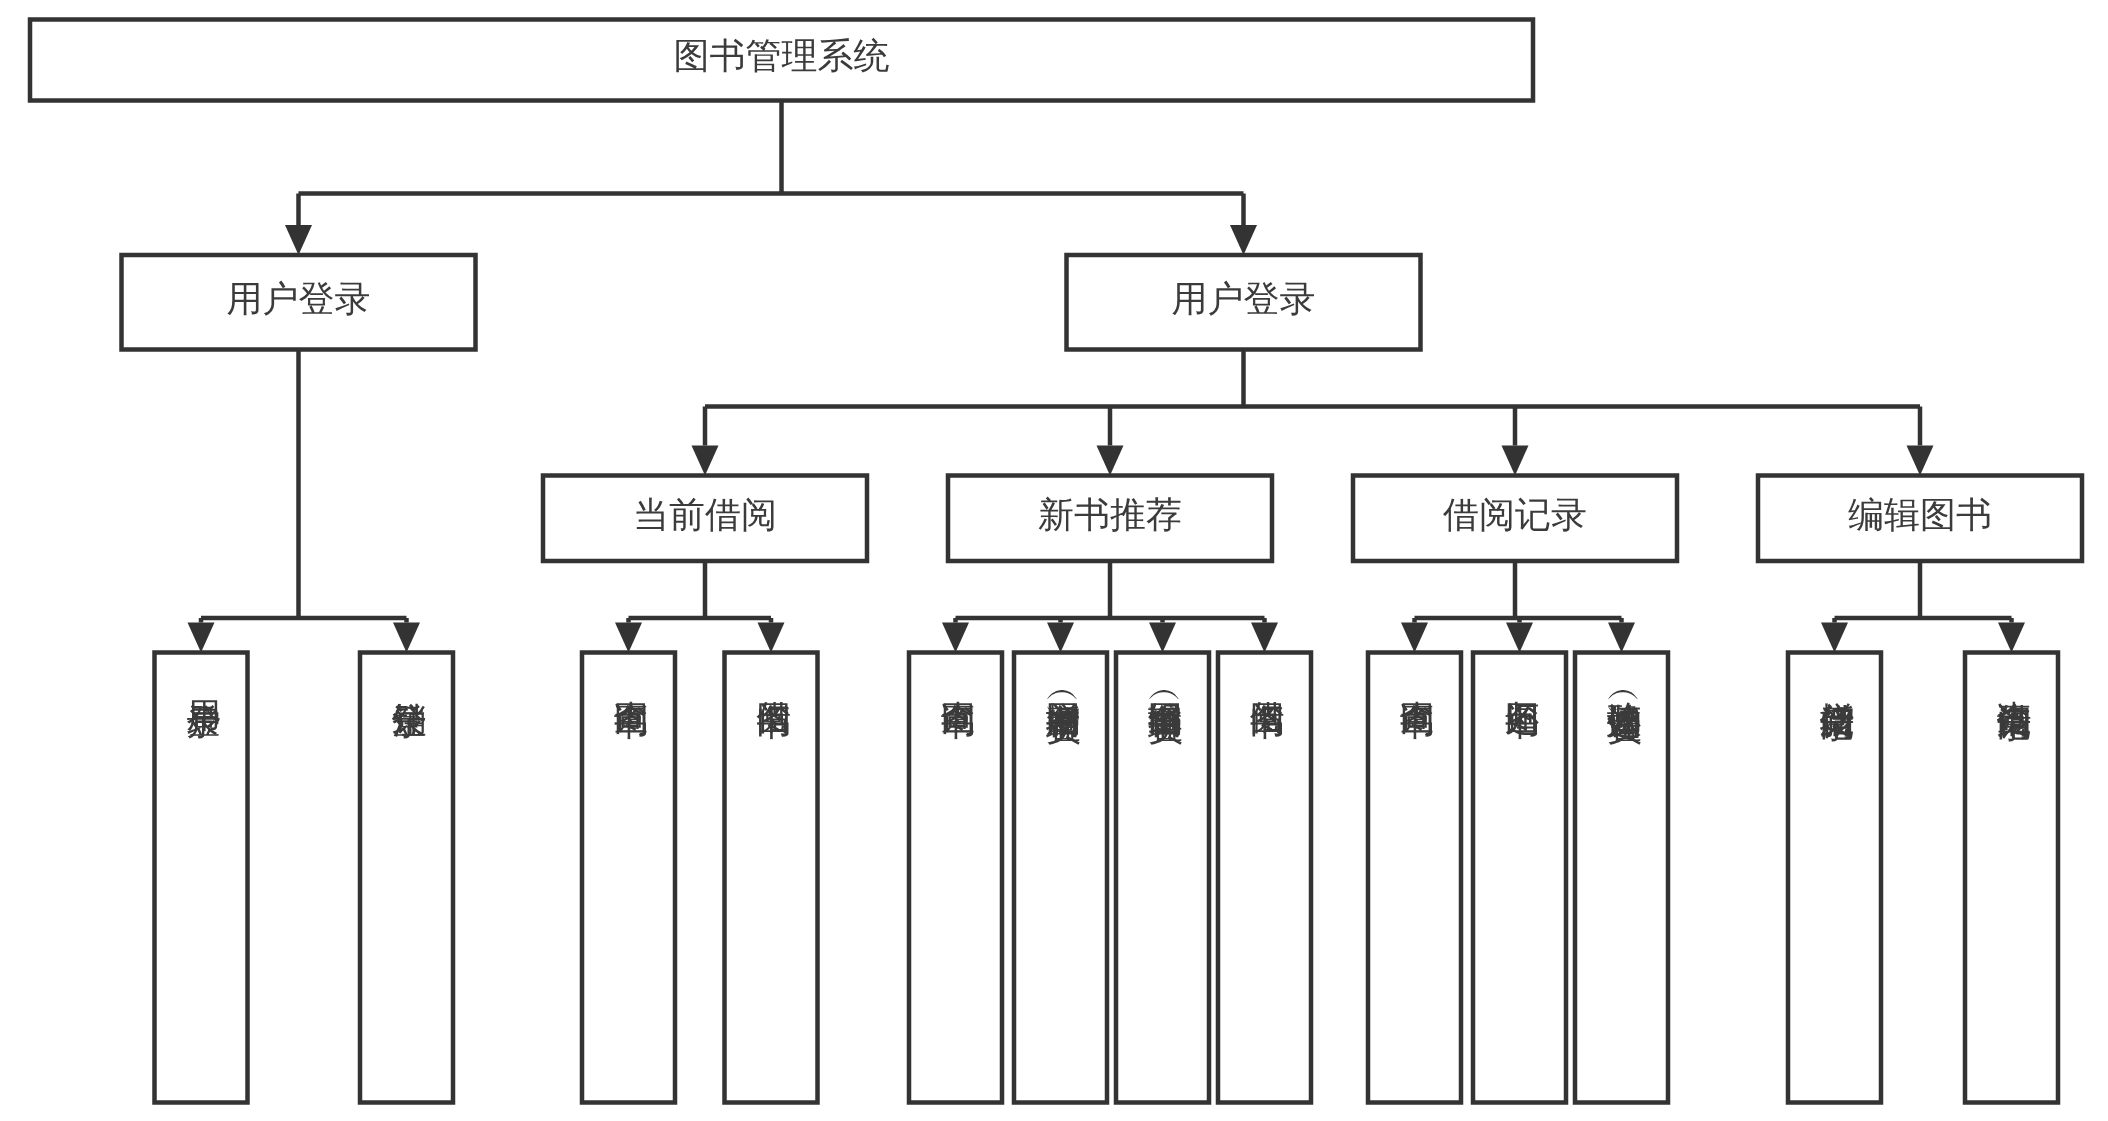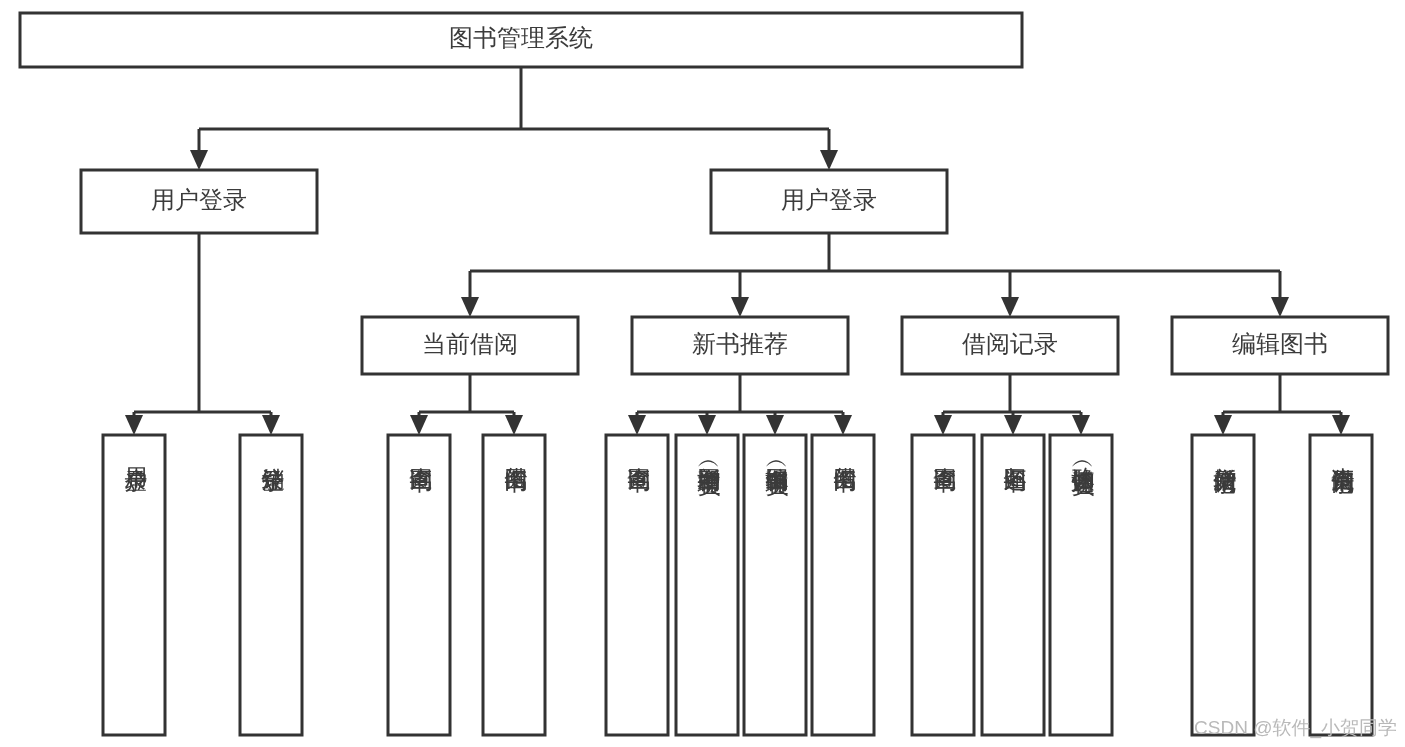--- a/index.html
+++ b/index.html
@@ -169,14 +169,13 @@
       <div class="node-label label-v" style="left: 707px; top: 449px; height: 276px;">新增图书（管理员）</div>
       <div class="node-label label-v" style="left: 775px; top: 449px; height: 276px;">编辑图书（管理员）</div>
       <div class="node-label label-v" style="left: 843px; top: 449px; height: 276px;">借阅图书</div>
       <div class="node-label label-v" style="left: 943px; top: 449px; height: 276px;">查询图书</div>
       <div class="node-label label-v" style="left: 1013px; top: 449px; height: 276px;">归还图书</div>
       <div class="node-label label-v" style="left: 1081px; top: 449px; height: 276px;">确认归还（管理员）</div>
       <div class="node-label label-v" style="left: 1223px; top: 449px; height: 276px;">新增借阅记录</div>
       <div class="node-label label-v" style="left: 1341px; top: 449px; height: 276px;">查询借阅记录</div>
     </div>
 
-  <div class="watermark">CSDN @软件_小贺同学</div>
 </div>
 
 </body></html>

